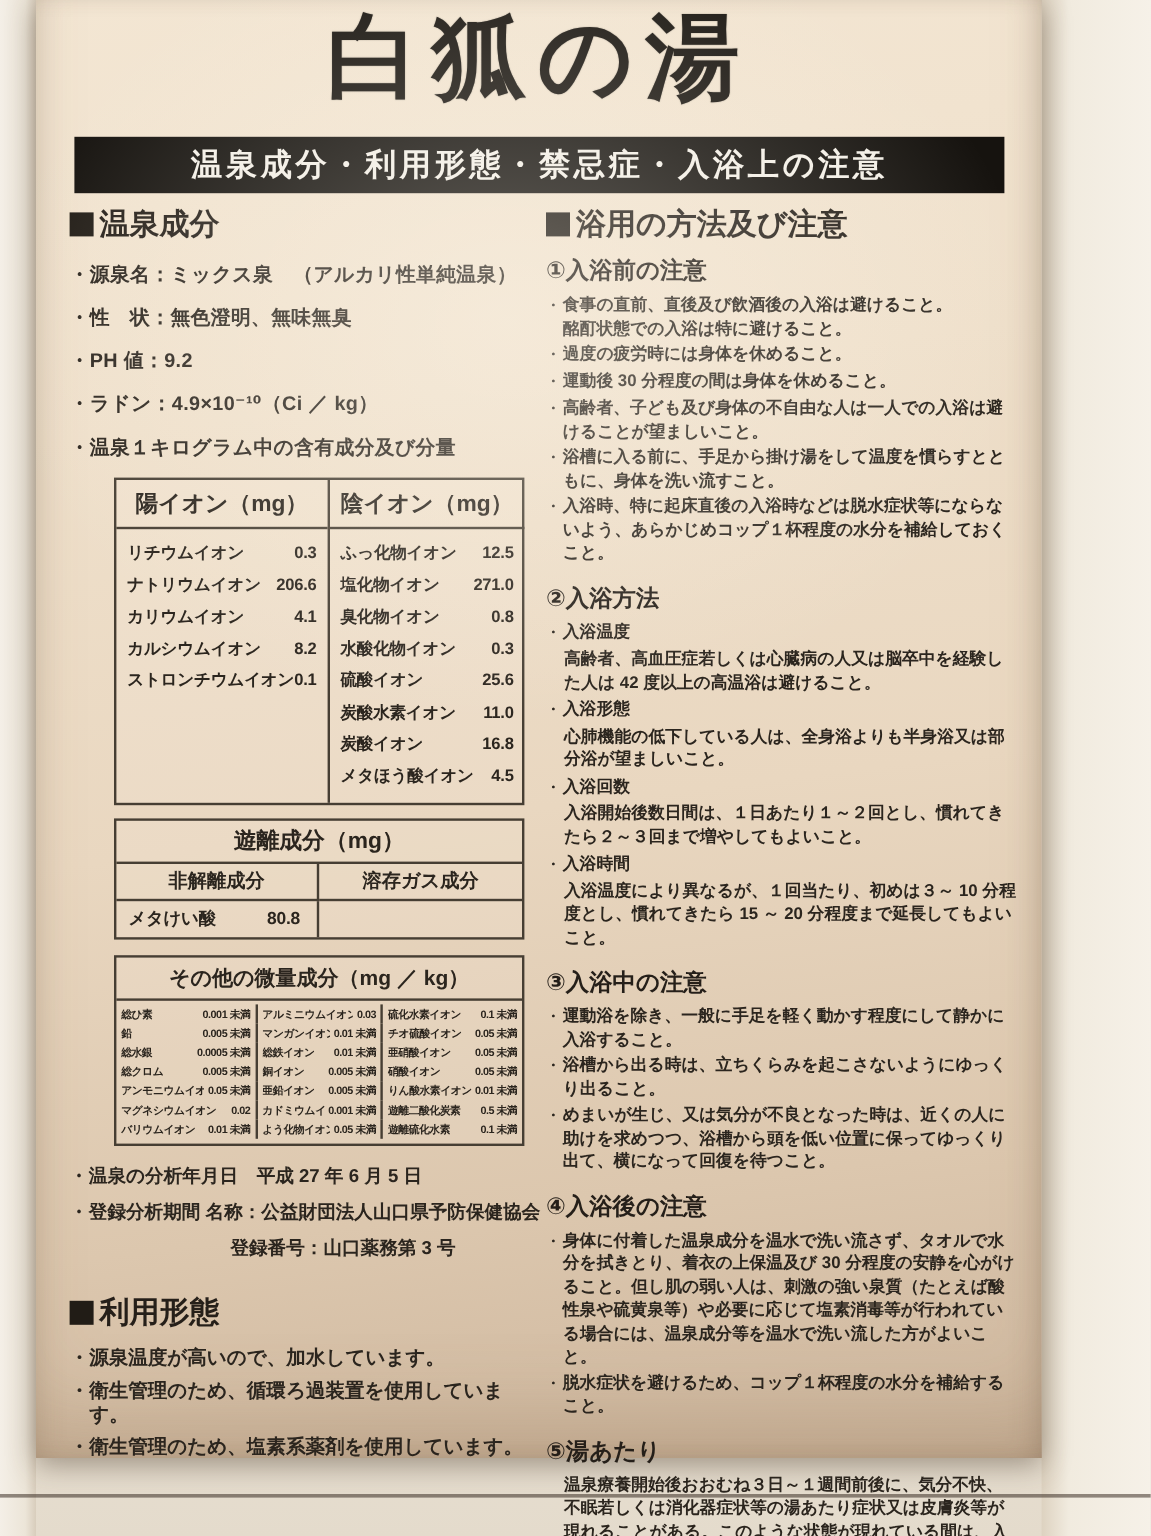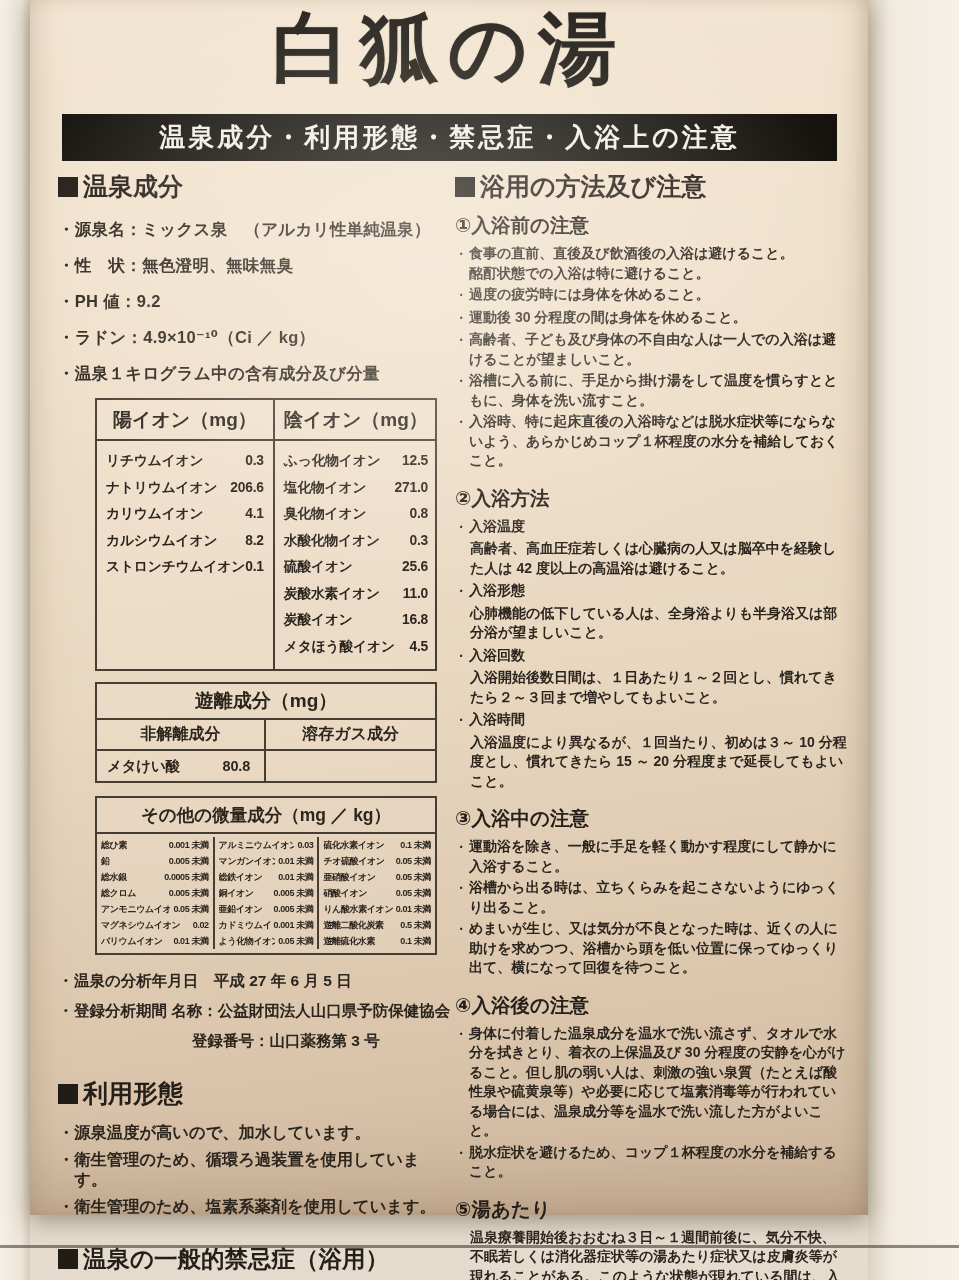--- a/index.html
+++ b/index.html
@@ -347,24 +347,20 @@
         <div class="b-row">
           <span class="b-dot">・</span>
           <span class="b-txt">衛生管理のため、循環ろ過装置を使用しています。</span>
         </div>
         <div class="b-row">
           <span class="b-dot">・</span>
           <span class="b-txt">衛生管理のため、塩素系薬剤を使用しています。</span>
         </div>
       </div>
 
-    <div class="sec-head h-mid contra-head">
-      <span class="sq"></span>
-      <span>温泉の一般的禁忌症（浴用）</span>
-    </div>
 
   </div>
 
   <div class="col-right">
     <div class="sec-head h-big ri-head">
       <span class="sq"></span>
       <span>浴用の方法及び注意</span>
     </div>
     <div>
         <div class="ri-sec">

